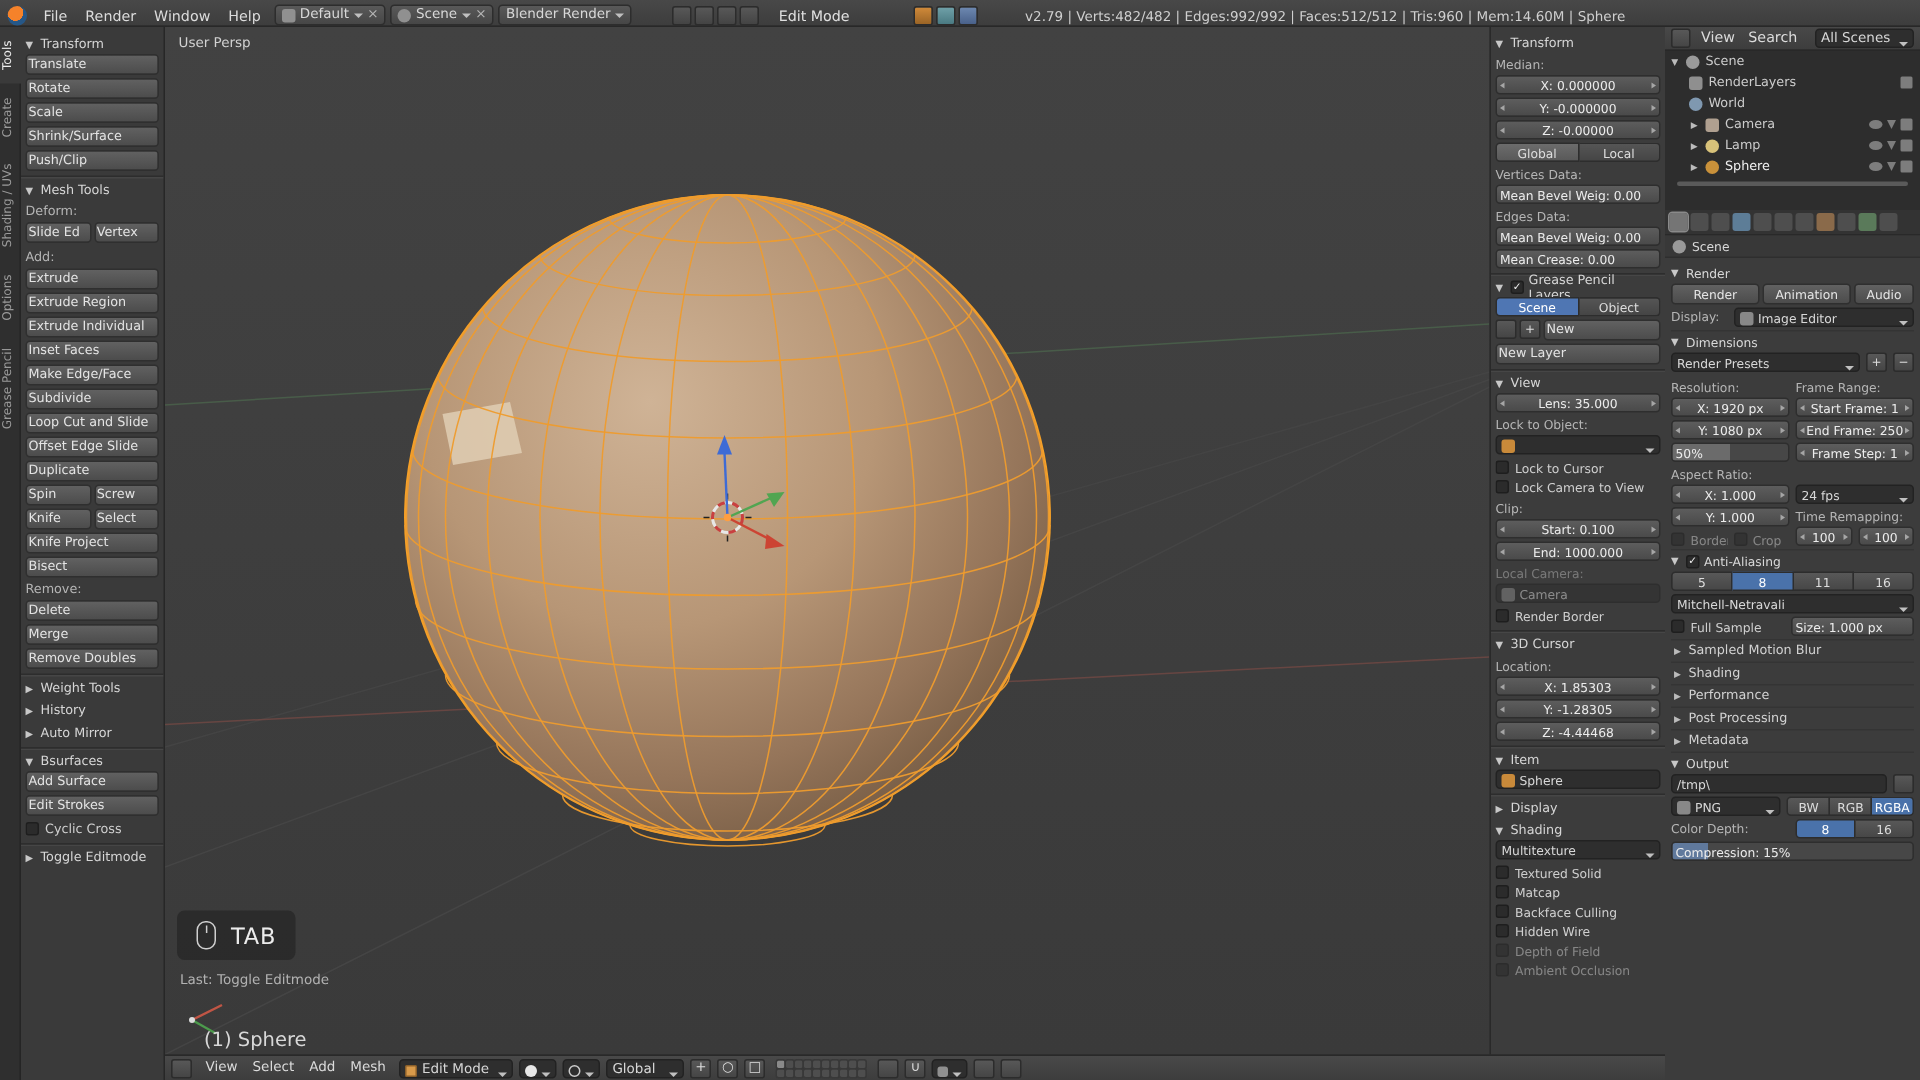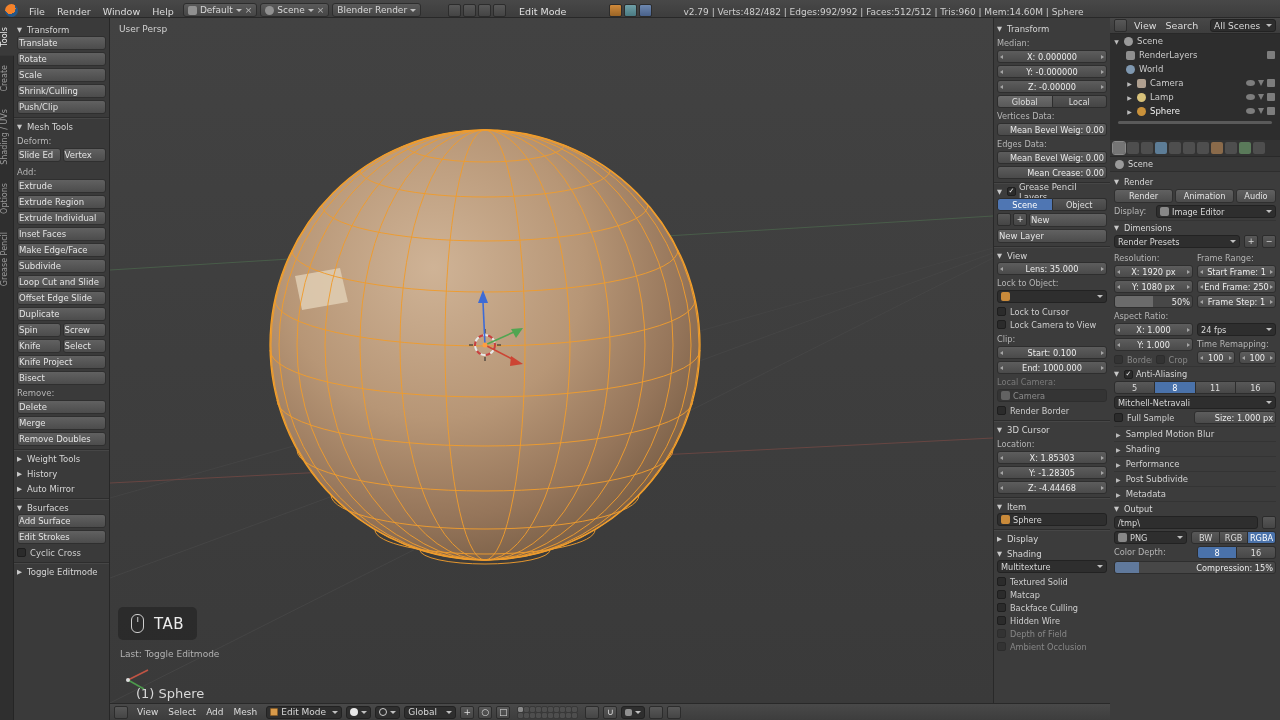--- a/index.html
+++ b/index.html
@@ -49,24 +49,24 @@
 #tabhint .key{font-size:15px;color:#ececec;letter-spacing:.5px}
 #lastaction{position:absolute;left:10px;top:631px;font-size:9px;color:#b2b2b2}
 #objlabel{position:absolute;left:26px;top:668px;font-size:13px;color:#d8d8d8}
 #gizmo{position:absolute;left:8px;top:644px}
 
 #npanel{position:absolute;left:993px;top:18px;width:117px;height:685px;background:#3c3c3c;border-left:1px solid #292929;padding:2px 3px;font-size:8.2px;overflow:hidden;z-index:3}
 .nfield{display:flex;align-items:center;height:13px;background:linear-gradient(#5d5d5d,#4a4a4a);border:1px solid #2e2e2e;border-radius:3px;margin-bottom:2px;padding:4px 2px}
 .nfield::before{content:"";border-right:3px solid #a6a6a6;border-top:2.5px solid transparent;border-bottom:2.5px solid transparent}
 .nfield::after{content:"";border-left:3px solid #a6a6a6;border-top:2.5px solid transparent;border-bottom:2.5px solid transparent}
 .nfield>span{flex:1;text-align:center;color:#ececec;overflow:hidden;white-space:nowrap;min-width:0}
-.sfield{height:13px;line-height:12px;background:linear-gradient(#5d5d5d,#4a4a4a);border:1px solid #2e2e2e;border-radius:3px;text-align:right;margin-bottom:2px;color:#ececec;overflow:hidden;white-space:nowrap;padding:0 2px}
+.sfield{height:13px;line-height:12px;background:linear-gradient(#5d5d5d,#4a4a4a);border:1px solid #2e2e2e;border-radius:3px;text-align:left;margin-bottom:2px;color:#ececec;overflow:hidden;white-space:nowrap;padding:0 2px}
 .fill50{background:linear-gradient(to right,#6b6b6b 0 50%,#474747 50%)}
 .fill15{background:linear-gradient(to right,#60799c 0 15%,#474747 15%)}
-.ddark{display:flex;align-items:center;height:13px;background:#2e2e2e;border:1px solid #222;border-radius:3px;padding:0 3px;gap:3px;margin-bottom:2px;color:#d8d8d8;white-space:nowrap}
+.ddark{display:flex;align-items:flex-end;height:13px;background:#2e2e2e;border:1px solid #222;border-radius:3px;padding:0 3px;gap:3px;margin-bottom:2px;color:#d8d8d8;white-space:nowrap}
 .ddark .grow{flex:1;overflow:hidden;min-width:0}
 .toggle2{display:flex;margin-bottom:2px}
 .toggle2>div{flex:1;height:13px;line-height:12px;text-align:center;background:linear-gradient(#555,#454545);border:1px solid #2d2d2d;color:#ddd;overflow:hidden}
 .toggle2>div:first-child{border-radius:3px 0 0 3px}
 .toggle2>div+div{border-left:0}
 .toggle2>div:last-child{border-radius:0 3px 3px 0}
 .toggle2>.on{background:#4f76b3;color:#fff}
 .toggle2>.lt{background:linear-gradient(#6c6c6c,#595959)}
 .ib{width:14px;height:13px;background:linear-gradient(#585858,#454545);border:1px solid #2c2c2c;border-radius:2px;display:flex;align-items:center;justify-content:center;font-size:8px;color:#ddd;flex:0 0 auto}
 
@@ -167,21 +167,21 @@
 
   <aside id="toolshelf">
     <div class="ph">
       <span class="tri">▼</span>
       <span>Transform</span>
     </div>
     <div>
         <div class="btn">Translate</div>
         <div class="btn">Rotate</div>
         <div class="btn">Scale</div>
-        <div class="btn">Shrink/Culling</div>
+        <div class="btn">Shrink/Surface</div>
         <div class="btn">Push/Clip</div>
       </div>
 
     <div class="psep"></div>
     <div class="ph">
       <span class="tri">▼</span>
       <span>Mesh Tools</span>
     </div>
     <div class="lab">Deform:</div>
     <div class="row2">
@@ -668,21 +668,21 @@
           <span class="cbx"></span>
           <span>Full Sample</span>
         </div>
         <div class="sfield" style="flex:1">Size: 1.000 px</div>
       </div>
 
       <div>
           <div class="cpanel">Sampled Motion Blur</div>
           <div class="cpanel">Shading</div>
           <div class="cpanel">Performance</div>
-          <div class="cpanel">Post Subdivide</div>
+          <div class="cpanel">Post Processing</div>
           <div class="cpanel">Metadata</div>
         </div>
 
       <div class="phead" style="border-top:1px solid #343434">
         <span class="tri">▼</span>
         <span>Output</span>
       </div>
       <div class="col2" style="margin-bottom:2px">
         <div class="ddark" style="flex:1;margin:0">
           <span class="grow">/tmp\</span>

